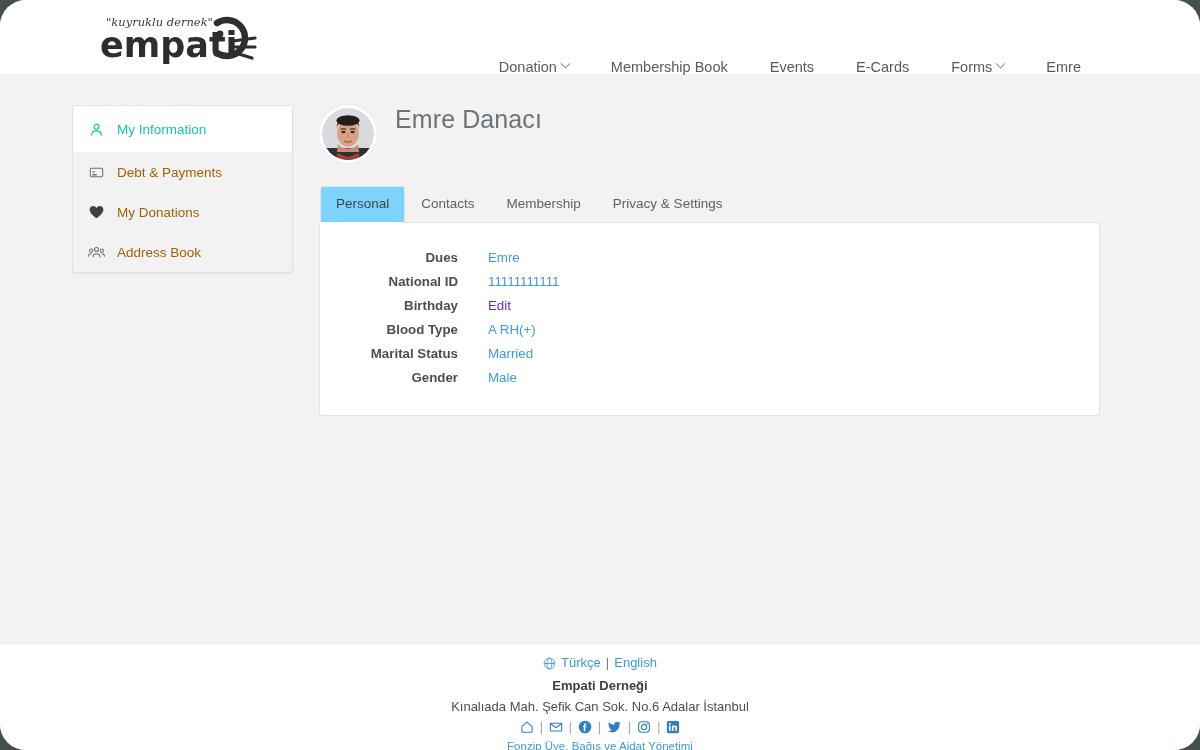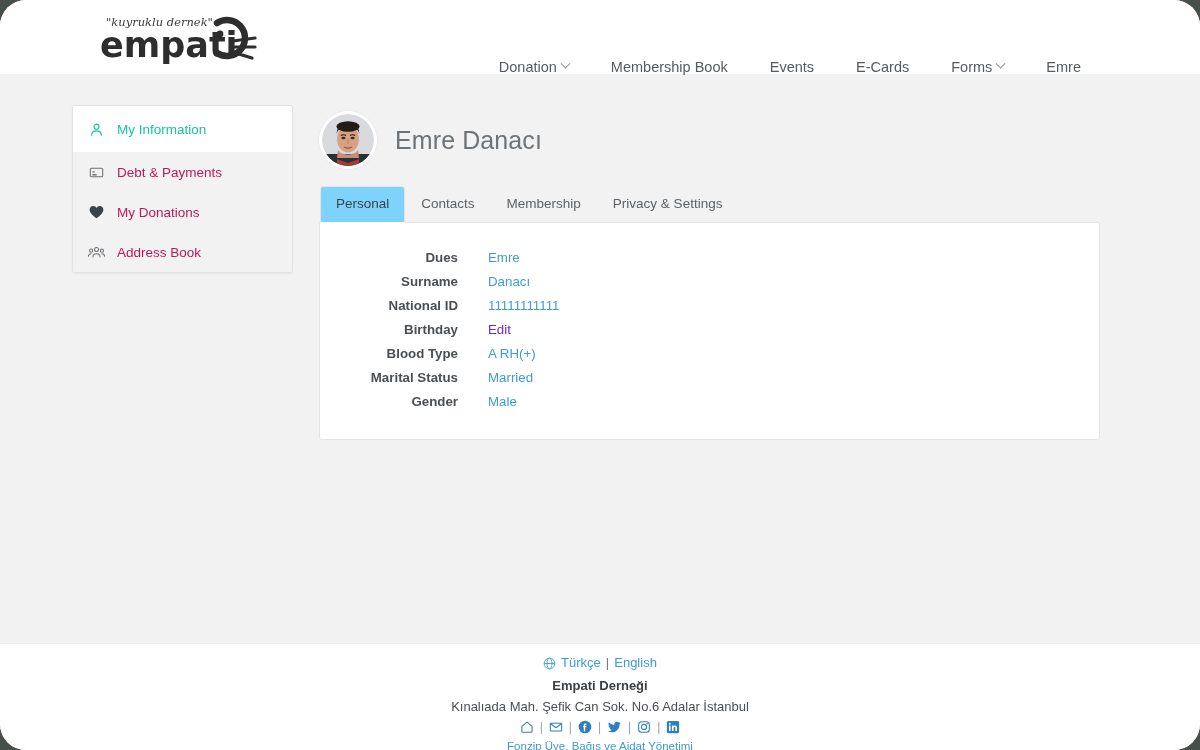--- a/index.html
+++ b/index.html
@@ -102,21 +102,21 @@
     align-self: flex-start;
   }
 
   .side-item {
     display: flex;
     align-items: center;
     gap: 12px;
     height: 40px;
     padding: 0 15px;
     font-size: 13.5px;
-    color: #be185d;
+    color: #a16207;
     cursor: pointer;
   }
   .side-item.active {
     background: #ffffff;
     color: #19c5a0;
     height: 46px;
   }
   .side-icon {
     width: 17px;
     display: flex;
@@ -127,21 +127,21 @@
 
   
   .main {
     flex: 1 1 auto;
     padding-left: 26px;
     padding-right: 100px;
   }
 
   .profile-head {
     display: flex;
-    align-items: center;
+    align-items: flex-start;
     gap: 18px;
     height: 70px;
     margin-bottom: 11px;
   }
 
   .avatar-ring {
     width: 58px;
     height: 58px;
     border-radius: 50%;
     background: #ffffff;
@@ -425,24 +425,20 @@
           </div>
         </div>
 
         <div class="card">
 
           <div class="field-row">
             <div class="field-label">Dues</div>
             <div class="field-value">Emre</div>
           </div>
 
-          <div class="field-row">
-            <div class="field-label">Surname</div>
-            <div class="field-value">Danacı</div>
-          </div>
 
           <div class="field-row">
             <div class="field-label">National ID</div>
             <div class="field-value">11111111111</div>
           </div>
 
           <div class="field-row">
             <div class="field-label">Birthday</div>
             <div class="field-value placeholder">Edit</div>
           </div>

